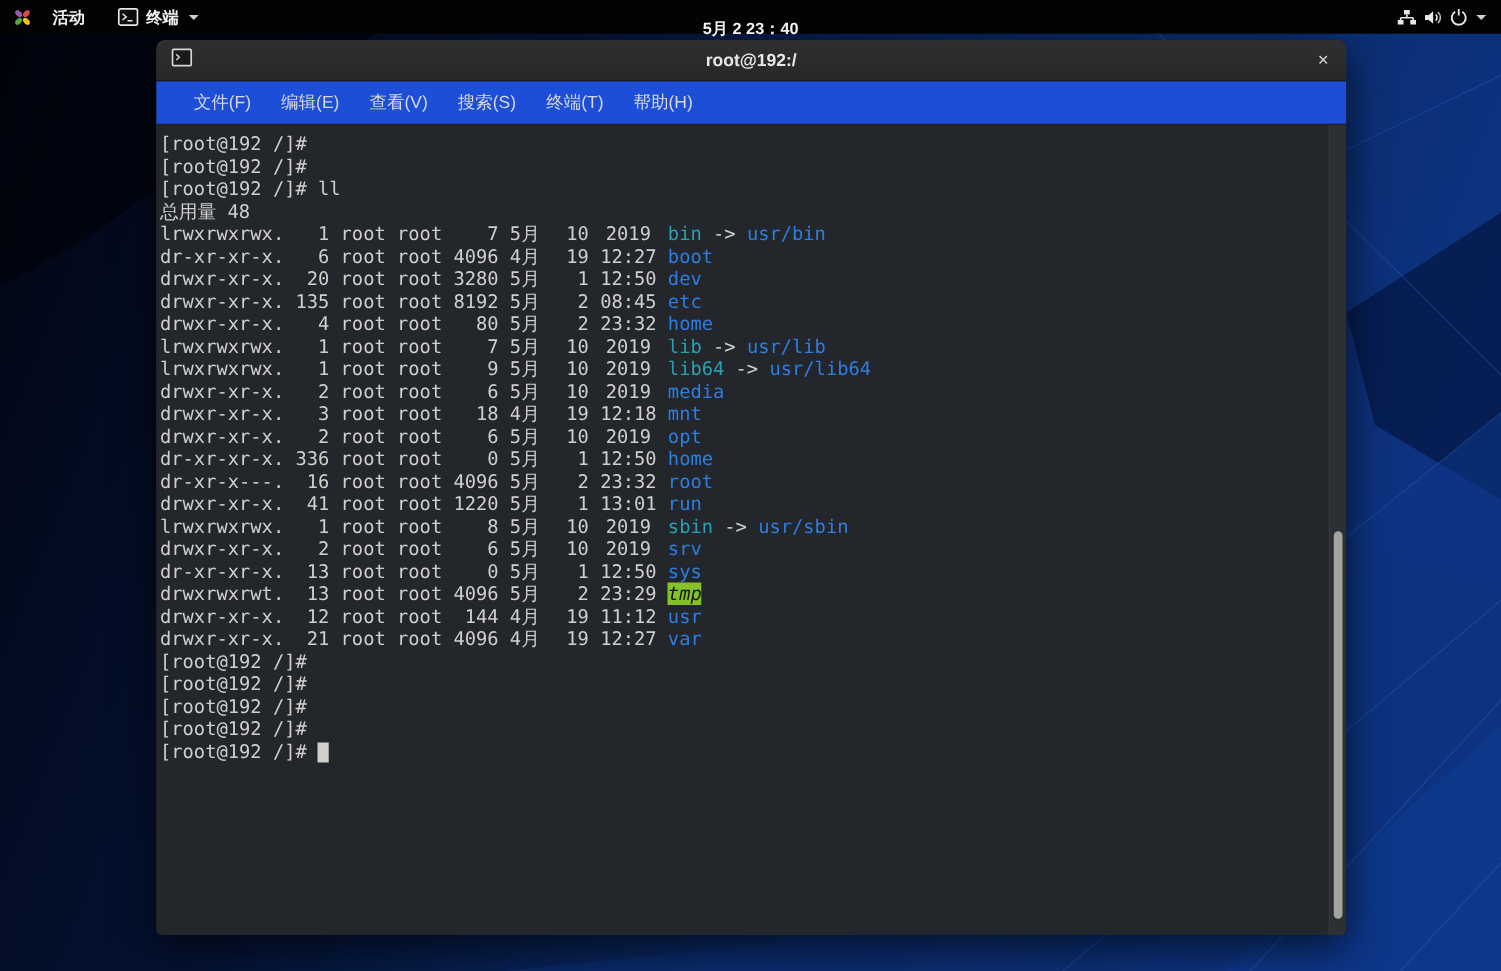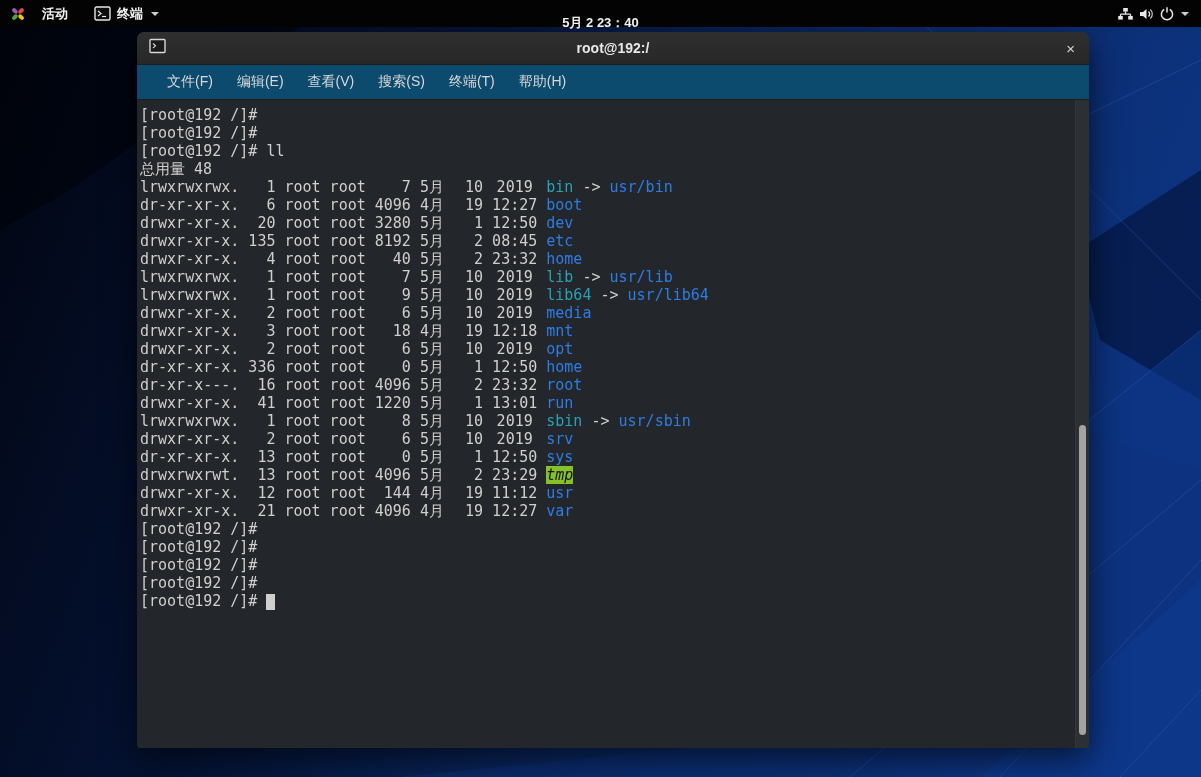--- a/index.html
+++ b/index.html
@@ -18,37 +18,37 @@
   .tb-left{display:flex;align-items:center;gap:6px;padding-left:10px;}
   .tb-item{display:flex;align-items:center;gap:6px;padding:0 10px;height:27px;cursor:default;}
   .tb-center{position:absolute;left:50%;transform:translateX(-50%);top:0;height:45px;display:flex;align-items:center;}
   .tb-right{position:absolute;right:6px;top:0;height:27px;display:flex;align-items:center;gap:4px;padding:0 6px;}
   .caret{width:0;height:0;border-left:4px solid transparent;border-right:4px solid transparent;border-top:4px solid #cfcfcf;margin-left:2px;}
   .tb-icon{display:inline-flex;align-items:center;justify-content:center;}
   
   .window{
     position:absolute;left:125px;top:32px;width:952px;height:716px;z-index:5;
     border-radius:7px 7px 4px 4px;box-shadow:0 10px 34px rgba(0,0,0,.65);
-    display:flex;flex-direction:column;overflow:hidden;background:#23262b;margin-left:12px;
+    display:flex;flex-direction:column;overflow:hidden;background:#23262b;
   }
   .titlebar{
     height:32px;background:linear-gradient(#2f2f2f,#282828);flex:0 0 auto;
     display:flex;align-items:center;position:relative;border-bottom:1px solid #1c1c1c;
   }
   .titlebar .win-icon{margin-left:12px;}
   .titlebar .title{
     position:absolute;left:0;right:0;text-align:center;color:#e8e8e8;
     font-size:14px;font-weight:600;pointer-events:none;
   }
   .close-btn{
     position:absolute;right:14px;top:0;height:32px;display:flex;align-items:center;
     color:#d6d6d6;font-size:15px;cursor:default;font-weight:400;
   }
   .menubar{
-    height:34px;background:#0c4a6e;border-bottom:1px solid #1d1d1d;flex:0 0 auto;
+    height:34px;background:#1d4ed8;border-bottom:1px solid #1d1d1d;flex:0 0 auto;
     display:flex;align-items:center;padding-left:18px;color:#d8d8d8;font-size:14px;font-weight:400;
   }
   .menubar-item{padding:0 12px;height:34px;display:flex;align-items:center;cursor:default;}
   
   .screen{
     flex:1 1 auto;position:relative;background:var(--terminal-bg,#23262b);
     color:var(--terminal-fg,#d0cfcc);
     font-family:"DejaVu Sans Mono",monospace;font-size:15px;line-height:18px;
     padding:6px 16px 0 3px;box-sizing:border-box;overflow:hidden;
   }
@@ -184,21 +184,21 @@
   <div class="screen">
     <div id="term-out">
         <div class="line"><span>[root@192 /]# </span></div>
         <div class="line"><span>[root@192 /]# </span></div>
         <div class="line"><span>[root@192 /]# </span><span>ll</span></div>
         <div class="line">总用量 48</div>
         <div class="line"><span class="col c-perms">lrwxrwxrwx.</span> <span class="col c-links">1</span> <span class="col c-owner">root</span> <span class="col c-group">root</span> <span class="col c-size">7</span> <span class="col c-month">5月</span> <span class="col c-day">10</span> <span class="col c-time">2019</span> <span class="fname link">bin</span> -&gt; <span class="fname dir">usr/bin</span></div>
         <div class="line"><span class="col c-perms">dr-xr-xr-x.</span> <span class="col c-links">6</span> <span class="col c-owner">root</span> <span class="col c-group">root</span> <span class="col c-size">4096</span> <span class="col c-month">4月</span> <span class="col c-day">19</span> <span class="col c-time">12:27</span> <span class="fname dir">boot</span></div>
         <div class="line"><span class="col c-perms">drwxr-xr-x.</span> <span class="col c-links">20</span> <span class="col c-owner">root</span> <span class="col c-group">root</span> <span class="col c-size">3280</span> <span class="col c-month">5月</span> <span class="col c-day">1</span> <span class="col c-time">12:50</span> <span class="fname dir">dev</span></div>
         <div class="line"><span class="col c-perms">drwxr-xr-x.</span> <span class="col c-links">135</span> <span class="col c-owner">root</span> <span class="col c-group">root</span> <span class="col c-size">8192</span> <span class="col c-month">5月</span> <span class="col c-day">2</span> <span class="col c-time">08:45</span> <span class="fname dir">etc</span></div>
-        <div class="line"><span class="col c-perms">drwxr-xr-x.</span> <span class="col c-links">4</span> <span class="col c-owner">root</span> <span class="col c-group">root</span> <span class="col c-size">40</span> <span class="col c-month">5月</span> <span class="col c-day">2</span> <span class="col c-time">23:32</span> <span class="fname dir">home</span></div>
+        <div class="line"><span class="col c-perms">drwxr-xr-x.</span> <span class="col c-links">4</span> <span class="col c-owner">root</span> <span class="col c-group">root</span> <span class="col c-size">80</span> <span class="col c-month">5月</span> <span class="col c-day">2</span> <span class="col c-time">23:32</span> <span class="fname dir">home</span></div>
         <div class="line"><span class="col c-perms">lrwxrwxrwx.</span> <span class="col c-links">1</span> <span class="col c-owner">root</span> <span class="col c-group">root</span> <span class="col c-size">7</span> <span class="col c-month">5月</span> <span class="col c-day">10</span> <span class="col c-time">2019</span> <span class="fname link">lib</span> -&gt; <span class="fname dir">usr/lib</span></div>
         <div class="line"><span class="col c-perms">lrwxrwxrwx.</span> <span class="col c-links">1</span> <span class="col c-owner">root</span> <span class="col c-group">root</span> <span class="col c-size">9</span> <span class="col c-month">5月</span> <span class="col c-day">10</span> <span class="col c-time">2019</span> <span class="fname link">lib64</span> -&gt; <span class="fname dir">usr/lib64</span></div>
         <div class="line"><span class="col c-perms">drwxr-xr-x.</span> <span class="col c-links">2</span> <span class="col c-owner">root</span> <span class="col c-group">root</span> <span class="col c-size">6</span> <span class="col c-month">5月</span> <span class="col c-day">10</span> <span class="col c-time">2019</span> <span class="fname dir">media</span></div>
         <div class="line"><span class="col c-perms">drwxr-xr-x.</span> <span class="col c-links">3</span> <span class="col c-owner">root</span> <span class="col c-group">root</span> <span class="col c-size">18</span> <span class="col c-month">4月</span> <span class="col c-day">19</span> <span class="col c-time">12:18</span> <span class="fname dir">mnt</span></div>
         <div class="line"><span class="col c-perms">drwxr-xr-x.</span> <span class="col c-links">2</span> <span class="col c-owner">root</span> <span class="col c-group">root</span> <span class="col c-size">6</span> <span class="col c-month">5月</span> <span class="col c-day">10</span> <span class="col c-time">2019</span> <span class="fname dir">opt</span></div>
         <div class="line"><span class="col c-perms">dr-xr-xr-x.</span> <span class="col c-links">336</span> <span class="col c-owner">root</span> <span class="col c-group">root</span> <span class="col c-size">0</span> <span class="col c-month">5月</span> <span class="col c-day">1</span> <span class="col c-time">12:50</span> <span class="fname dir">home</span></div>
         <div class="line"><span class="col c-perms">dr-xr-x---.</span> <span class="col c-links">16</span> <span class="col c-owner">root</span> <span class="col c-group">root</span> <span class="col c-size">4096</span> <span class="col c-month">5月</span> <span class="col c-day">2</span> <span class="col c-time">23:32</span> <span class="fname dir">root</span></div>
         <div class="line"><span class="col c-perms">drwxr-xr-x.</span> <span class="col c-links">41</span> <span class="col c-owner">root</span> <span class="col c-group">root</span> <span class="col c-size">1220</span> <span class="col c-month">5月</span> <span class="col c-day">1</span> <span class="col c-time">13:01</span> <span class="fname dir">run</span></div>
         <div class="line"><span class="col c-perms">lrwxrwxrwx.</span> <span class="col c-links">1</span> <span class="col c-owner">root</span> <span class="col c-group">root</span> <span class="col c-size">8</span> <span class="col c-month">5月</span> <span class="col c-day">10</span> <span class="col c-time">2019</span> <span class="fname link">sbin</span> -&gt; <span class="fname dir">usr/sbin</span></div>
         <div class="line"><span class="col c-perms">drwxr-xr-x.</span> <span class="col c-links">2</span> <span class="col c-owner">root</span> <span class="col c-group">root</span> <span class="col c-size">6</span> <span class="col c-month">5月</span> <span class="col c-day">10</span> <span class="col c-time">2019</span> <span class="fname dir">srv</span></div>

